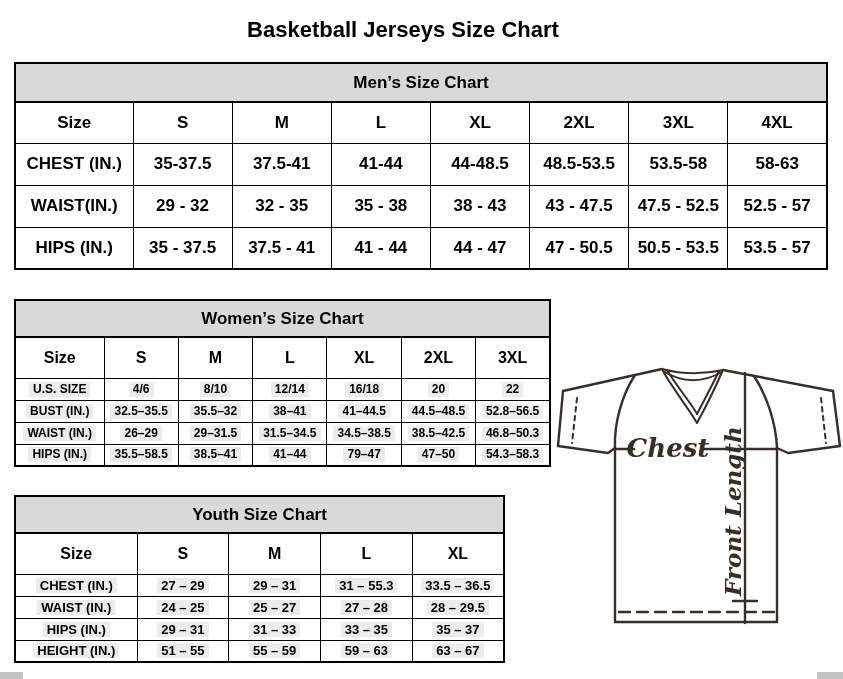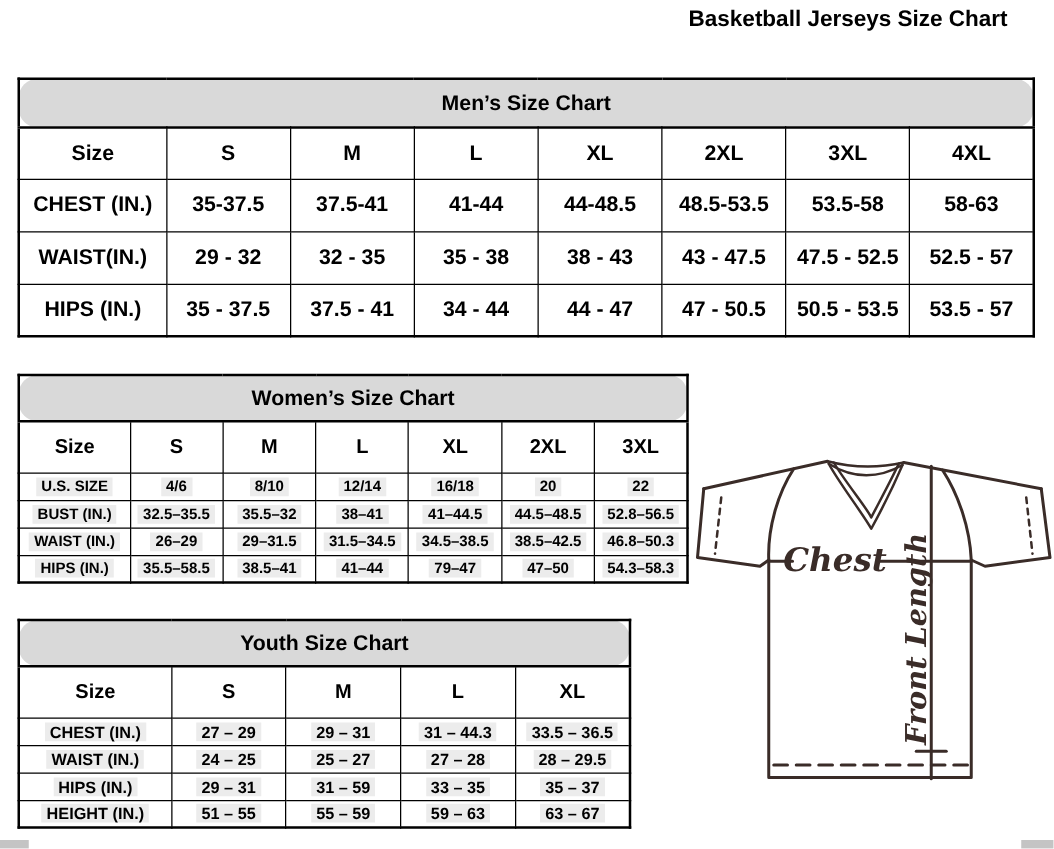--- a/index.html
+++ b/index.html
@@ -8,26 +8,26 @@
     position: relative;
     width: 843px;
     height: 679px;
     background: #ffffff;
     font-family: "Liberation Sans", sans-serif;
     color: #000;
     overflow: hidden;
   }
   .title {
     position: absolute;
-    top: 5px;
+    top: 17px;
     left: 0;
     width: 806px;
     margin: 0;
-    text-align: right;
-    font-size: 18px;
+    text-align: center;
+    font-size: 22px;
     font-weight: bold;
     letter-spacing: 0px;
   }
   .tbl { position: absolute; }
   .tbl table {
     border-collapse: collapse;
     table-layout: fixed;
     width: 100%;
     border: 2px solid #000;
   }
@@ -37,21 +37,20 @@
     vertical-align: middle;
     font-weight: bold;
     padding: 0;
     overflow: hidden;
     white-space: nowrap;
   }
   tr.band th {
     background: #d9d9d9;
     font-size: 17px;
     border-bottom: 2px solid #000;
-    border-radius: 15px;
   }
   
   .men { left: 14px; top: 62px; width: 814px; }
   .men tr.band th { height: 39px; }
   .men tr.hdr th { height: 41px; font-size: 17px; }
   .men tr.data td { height: 42px; font-size: 17px; }
   
   .women { left: 14px; top: 299px; width: 537px; }
   .women tr.band th { height: 37px; margin-left: 40px; }
   .women tr.hdr th { height: 41px; font-size: 16px; }
@@ -137,21 +136,21 @@
         <td>35 - 38</td>
         <td>38 - 43</td>
         <td>43 - 47.5</td>
         <td>47.5 - 52.5</td>
         <td>52.5 - 57</td>
       </tr>
       <tr class="data">
         <td>HIPS (IN.)</td>
         <td>35 - 37.5</td>
         <td>37.5 - 41</td>
-        <td>34 - 44</td>
+        <td>41 - 44</td>
         <td>44 - 47</td>
         <td>47 - 50.5</td>
         <td>50.5 - 53.5</td>
         <td>53.5 - 57</td>
       </tr>
     </tbody>
       </table>
   </div>
 
   <div class="tbl women">
@@ -235,34 +234,34 @@
         <th>Size</th>
         <th>S</th>
         <th>M</th>
         <th>L</th>
         <th>XL</th>
       </tr>
       <tr class="data">
         <td><span class="hl">CHEST (IN.)</span></td>
         <td><span class="hl">27 – 29</span></td>
         <td><span class="hl">29 – 31</span></td>
-        <td><span class="hl">31 – 44.3</span></td>
+        <td><span class="hl">31 – 55.3</span></td>
         <td><span class="hl">33.5 – 36.5</span></td>
       </tr>
       <tr class="data">
         <td><span class="hl">WAIST (IN.)</span></td>
         <td><span class="hl">24 – 25</span></td>
         <td><span class="hl">25 – 27</span></td>
         <td><span class="hl">27 – 28</span></td>
         <td><span class="hl">28 – 29.5</span></td>
       </tr>
       <tr class="data">
         <td><span class="hl">HIPS (IN.)</span></td>
         <td><span class="hl">29 – 31</span></td>
-        <td><span class="hl">31 – 59</span></td>
+        <td><span class="hl">31 – 33</span></td>
         <td><span class="hl">33 – 35</span></td>
         <td><span class="hl">35 – 37</span></td>
       </tr>
       <tr class="data">
         <td><span class="hl">HEIGHT (IN.)</span></td>
         <td><span class="hl">51 – 55</span></td>
         <td><span class="hl">55 – 59</span></td>
         <td><span class="hl">59 – 63</span></td>
         <td><span class="hl">63 – 67</span></td>
       </tr>

